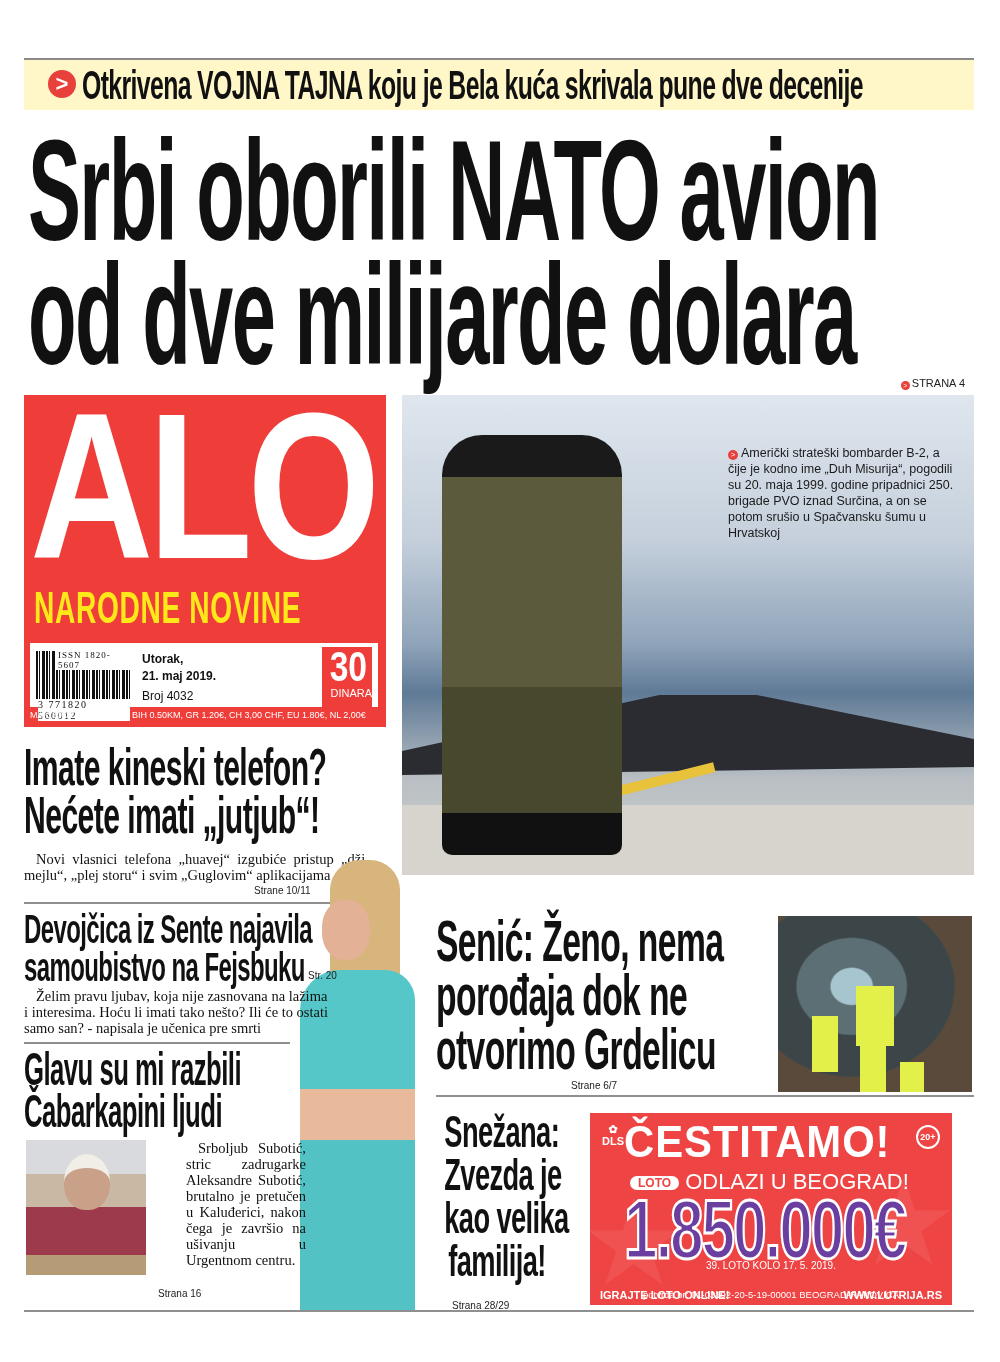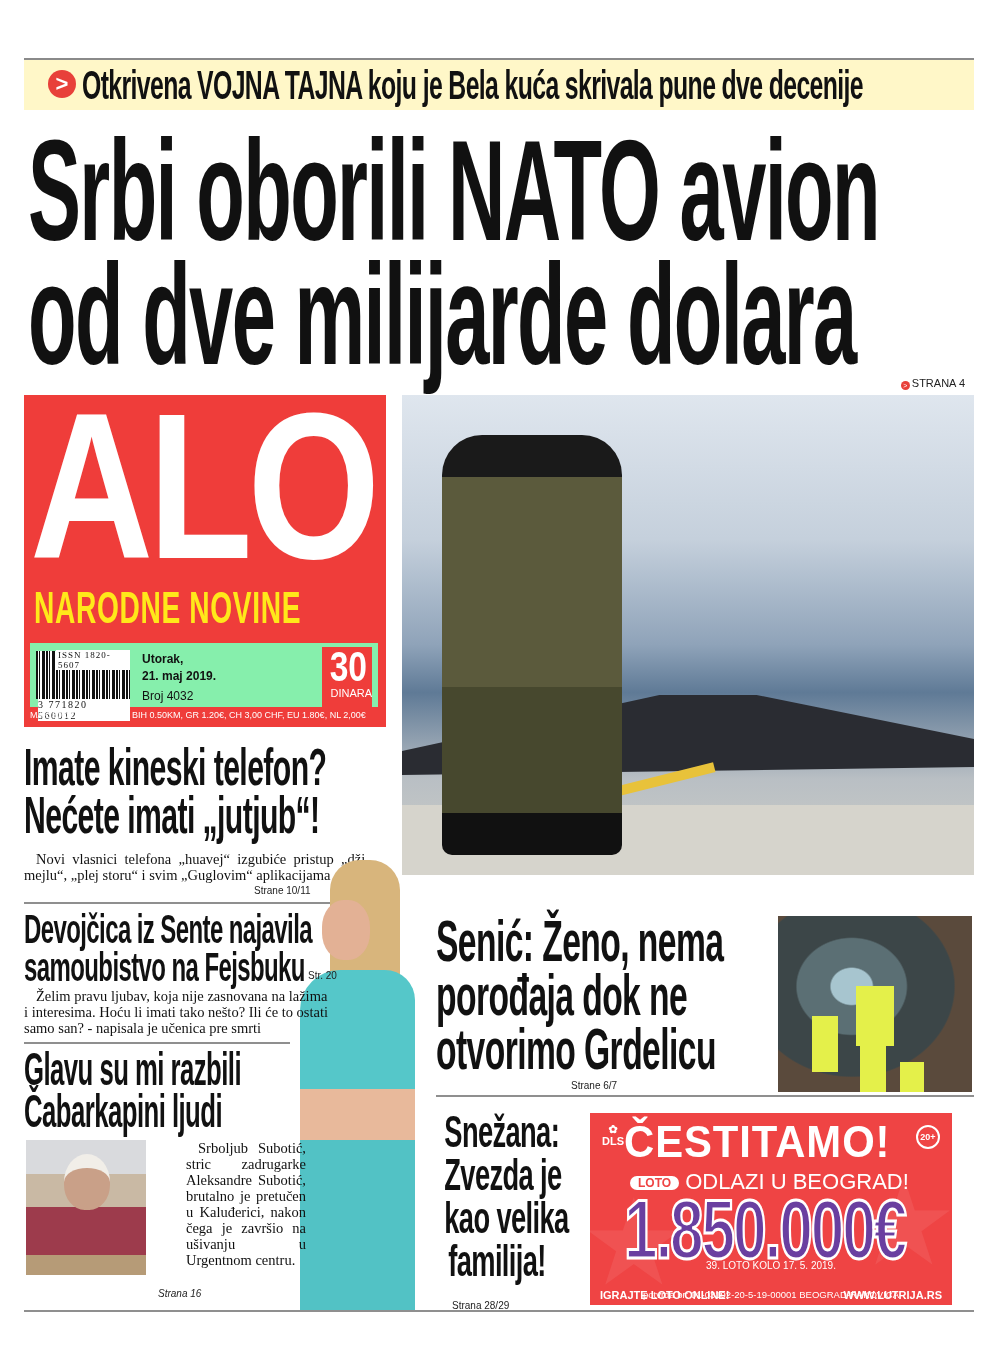--- a/index.html
+++ b/index.html
@@ -18,21 +18,21 @@
   #hl2 { top: 250px; }
   #strana4 { right: 35px; top: 377px; font-size: 11px; color: #222; }
   #strana4 .dot { display: inline-block; width: 9px; height: 9px; border-radius: 50%; background: #e8403a; color: #fff; font-size: 7px; line-height: 9px; text-align: center; margin-right: 2px; vertical-align: -1px; }
 
   
   #masthead { left: 24px; top: 395px; width: 362px; height: 242px; background: #ef3d3a; }
   #alo { position: absolute; left: 6px; top: 2px; color: #fff; font-size: 208px; line-height: 178px; font-weight: 900; transform: scaleX(0.82); transform-origin: left top; letter-spacing: -6px; }
   #narodne { position: absolute; left: 10px; top: 190px; color: #ffe81a; font-size: 44px; line-height: 46px; font-weight: 900; transform: scaleX(0.64); transform-origin: left top; letter-spacing: 1px; white-space: nowrap; }
 
   #infobox { left: 24px; top: 637px; width: 362px; height: 90px; background: #ef3d3a; }
-  #infowhite { position: absolute; left: 6px; top: 6px; width: 348px; height: 64px; background: #86efac; }
+  #infowhite { position: absolute; left: 6px; top: 6px; width: 348px; height: 64px; background: #ffffff; }
   #barcode { position: absolute; left: 6px; top: 8px; width: 94px; height: 48px;
     background: repeating-linear-gradient(90deg, #111 0 2px, #fff 2px 3px, #111 3px 4px, #fff 4px 6px, #111 6px 9px, #fff 9px 10px); }
   #issn { position: absolute; left: 20px; top: -1px; font-family: "Liberation Serif", serif; font-size: 9px; background: #fff; padding: 0 2px; letter-spacing: 1px; }
   #barnum { position: absolute; left: 2px; top: 48px; font-family: "Liberation Serif", serif; font-size: 10px; letter-spacing: 1.5px; background: #fff; }
   #dateday { position: absolute; left: 112px; top: 8px; font-weight: 700; font-size: 12px; line-height: 17px; }
   #broj { position: absolute; left: 112px; top: 46px; font-size: 12px; }
   #pricebox { position: absolute; right: 6px; top: 4px; width: 50px; height: 65px; background: #ef3d3a; color: #fff; text-align: right; }
   #pricebox .num { font-weight: 900; font-size: 42px; line-height: 40px; display: block; transform: scaleX(0.8); }
   #pricebox .cur { font-size: 11px; display: block; }
   #prices { position: absolute; left: 6px; top: 73px; color: #fff; font-size: 9px; white-space: nowrap; }
@@ -60,21 +60,21 @@
 
   #s2hl { left: 24px; top: 910px; font-size: 40px; line-height: 38px; transform: scaleX(0.6); }
   #s2ref { left: 308px; top: 970px; }
   #s2body { left: 24px; top: 988px; width: 310px; text-indent: 12px; }
   #rule2 { left: 24px; top: 1042px; width: 266px; }
 
   #s3hl { left: 24px; top: 1048px; font-size: 46px; line-height: 42px; transform: scaleX(0.56); }
   #s3photo { left: 26px; top: 1140px; width: 120px; height: 135px; background: linear-gradient(180deg,#d9dadd 0 25%, #c9b9a4 25% 50%, #9d3b4c 50% 85%, #b69b77 85%); }
   #s3face { position: absolute; left: 38px; top: 14px; width: 46px; height: 56px; border-radius: 50% 50% 45% 45%; background: #c9a088; border-top: 14px solid #f1eee8; box-sizing: border-box; }
   #s3body { left: 158px; top: 1140px; width: 120px; text-indent: 12px; text-align: justify; margin-left: 28px; }
-  #s3ref { left: 158px; top: 1288px; font-style: italic; }
+  #s3ref { left: 158px; top: 1288px; }
   #rule3 { left: 24px; top: 1310px; width: 950px; }
 
   
   #woman { left: 280px; top: 860px; width: 150px; height: 450px; }
   #womanhair { position: absolute; left: 50px; top: 0; width: 70px; height: 250px; background: #d8b57c; border-radius: 30px 30px 10px 10px; }
   #womanface { position: absolute; left: 42px; top: 40px; width: 48px; height: 60px; background: #e3b195; border-radius: 45%; }
   #womandress { position: absolute; left: 20px; top: 110px; width: 115px; height: 340px; background: linear-gradient(180deg,#55c7c9 0 35%, #e8b99b 35% 50%, #52c2c5 50%); border-radius: 40px 30px 0 0; }
 
   
   #s4hl { left: 436px; top: 914px; font-size: 58px; line-height: 54px; transform: scaleX(0.58); }
@@ -136,20 +136,21 @@
     </div>
   </div>
   <div id="prices">MAK 30DEN., CG 0.50€, BIH 0.50KM, GR 1.20€, CH 3,00 CHF, EU 1.80€, NL 2,00€</div>
 </div>
 
 <div id="mainphoto" class="abs">
   <div id="plane"></div>
   <div id="runway"></div>
   <div id="yellowline"></div>
   <div id="soldier"></div>
+  <div id="caption"><span class="dot">&gt;</span><span>Američki strateški bombarder B-2, a čije je kodno ime „Duh Misurija“, pogodili su 20. maja 1999. godine pripadnici 250. brigade PVO iznad Surčina, a on se potom srušio u Spačvansku šumu u Hrvatskoj</span></div>
 </div>
 
 <div id="s1hl" class="abs story-hl">
   <div>Imate kineski telefon?</div>
   <div>Nećete imati „jutjub“!</div>
 </div>
 <div id="s1body" class="abs serif">Novi vlasnici telefona „huavej“ izgubiće pristup „dži-mejlu“, „plej storu“ i svim „Guglovim“ aplikacijama</div>
 <div id="s1ref" class="abs ref">Strane 10/11</div>
 <div id="rule1" class="abs rule"></div>
 

